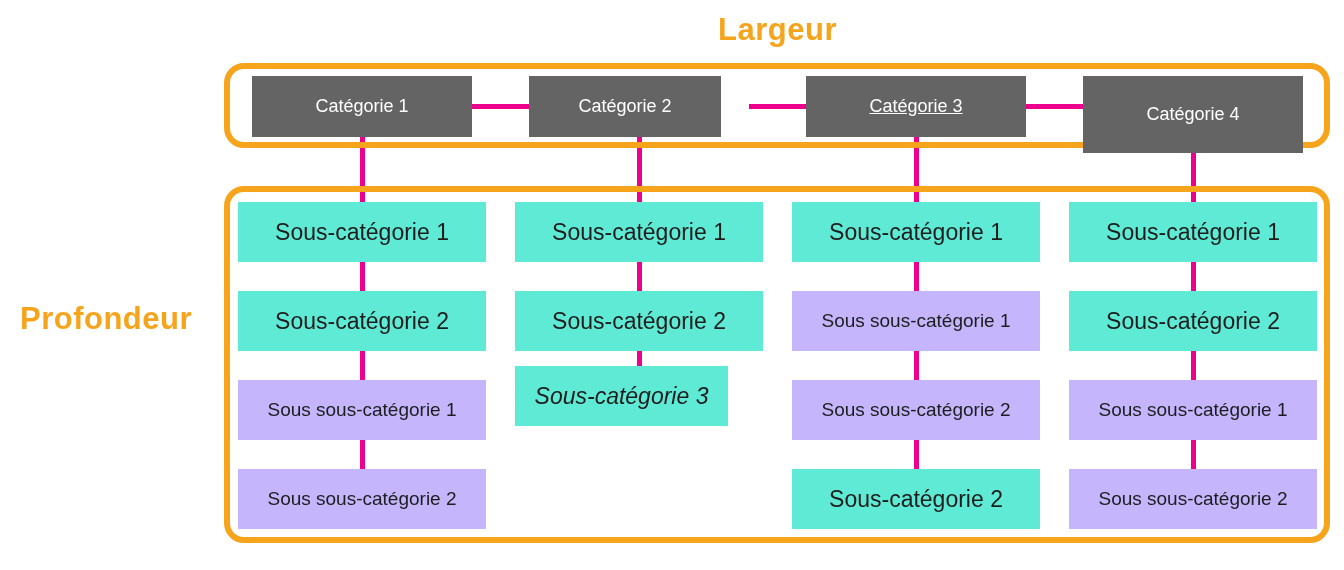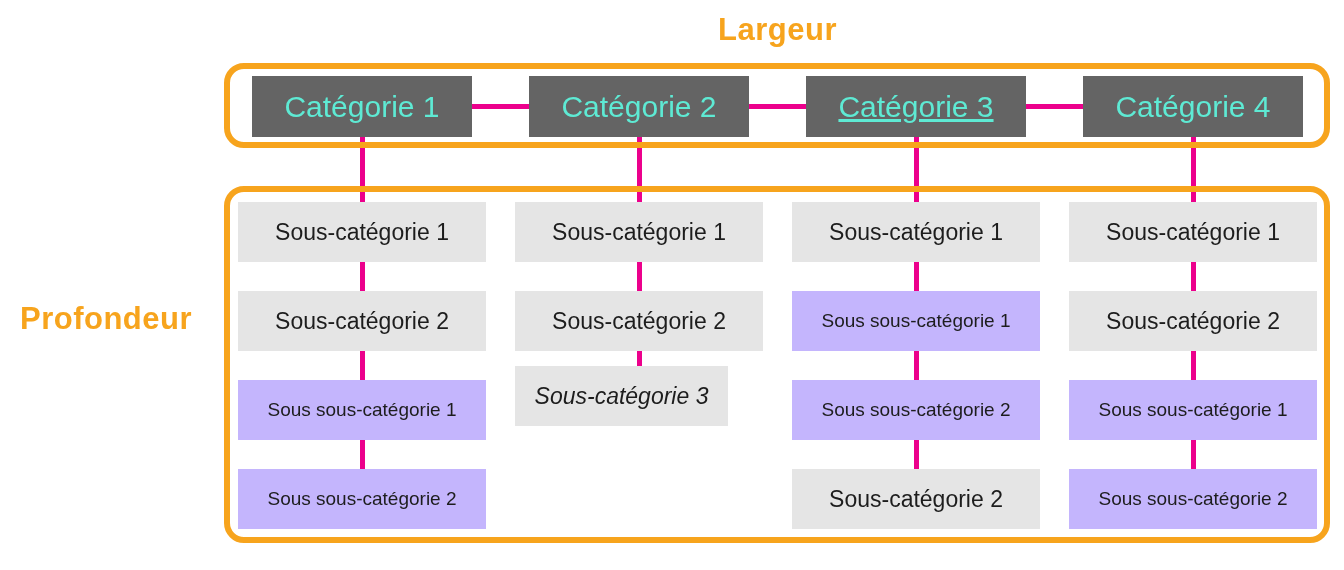--- a/index.html
+++ b/index.html
@@ -35,22 +35,22 @@
   #depth-frame{left:224px;top:186px;width:1106px;height:357px;}
   .box{
     position:absolute;
     box-sizing:border-box;
     display:flex;
     align-items:center;
     justify-content:center;
     text-align:center;
     white-space:nowrap;
   }
-  .cat{background:#646464;color:#5eead4;font-size:30px;}
-  .sub{background:#e5e5e5;color:#1d1d1d;font-size:23px;}
+  .cat{background:#646464;color:#ffffff;font-size:18px;}
+  .sub{background:#5eead4;color:#1d1d1d;font-size:23px;}
   .subsub{background:#c4b5fd;color:#1d1d1d;font-size:19px;}
   .pink{position:absolute;background:#EC008C;}
 </style>
 </head>
 <body>
 
 <div id="canvas">
   <div id="largeur-label" class="axis-title">Largeur</div>
   <div id="profondeur-label" class="axis-title">Profondeur</div>
 
@@ -79,28 +79,28 @@
     <div id="width-frame" class="frame"></div>
     <div id="depth-frame" class="frame"></div>
   </div>
 
   <div id="nodes-layer" class="layer">
       <div class="box cat" style="left: 252px; top: 76px; width: 220px; height: 61px;">Catégorie 1</div>
       <div class="box sub" style="left: 238px; top: 202px; width: 248px; height: 60px;">Sous-catégorie 1</div>
       <div class="box sub" style="left: 238px; top: 291px; width: 248px; height: 60px;">Sous-catégorie 2</div>
       <div class="box subsub" style="left: 238px; top: 380px; width: 248px; height: 60px;">Sous sous-catégorie 1</div>
       <div class="box subsub" style="left: 238px; top: 469px; width: 248px; height: 60px;">Sous sous-catégorie 2</div>
-      <div class="box cat" style="left: 529px; top: 76px; width: 220px; height: 61px;">Catégorie 2</div>
+      <div class="box cat" style="left: 529px; top: 76px; width: 192px; height: 61px;">Catégorie 2</div>
       <div class="box sub" style="left: 515px; top: 202px; width: 248px; height: 60px;">Sous-catégorie 1</div>
       <div class="box sub" style="left: 515px; top: 291px; width: 248px; height: 60px;">Sous-catégorie 2</div>
       <div class="box sub" style="left: 515px; top: 366px; width: 213px; height: 60px; font-style: italic;">Sous-catégorie 3</div>
       <div class="box cat" style="left: 806px; top: 76px; width: 220px; height: 61px; text-decoration: underline;">Catégorie 3</div>
       <div class="box sub" style="left: 792px; top: 202px; width: 248px; height: 60px;">Sous-catégorie 1</div>
       <div class="box subsub" style="left: 792px; top: 291px; width: 248px; height: 60px;">Sous sous-catégorie 1</div>
       <div class="box subsub" style="left: 792px; top: 380px; width: 248px; height: 60px;">Sous sous-catégorie 2</div>
       <div class="box sub" style="left: 792px; top: 469px; width: 248px; height: 60px;">Sous-catégorie 2</div>
-      <div class="box cat" style="left: 1083px; top: 76px; width: 220px; height: 61px;">Catégorie 4</div>
+      <div class="box cat" style="left: 1083px; top: 76px; width: 220px; height: 77px;">Catégorie 4</div>
       <div class="box sub" style="left: 1069px; top: 202px; width: 248px; height: 60px;">Sous-catégorie 1</div>
       <div class="box sub" style="left: 1069px; top: 291px; width: 248px; height: 60px;">Sous-catégorie 2</div>
       <div class="box subsub" style="left: 1069px; top: 380px; width: 248px; height: 60px;">Sous sous-catégorie 1</div>
       <div class="box subsub" style="left: 1069px; top: 469px; width: 248px; height: 60px;">Sous sous-catégorie 2</div>
     </div>
 </div>
 
 </body></html>

